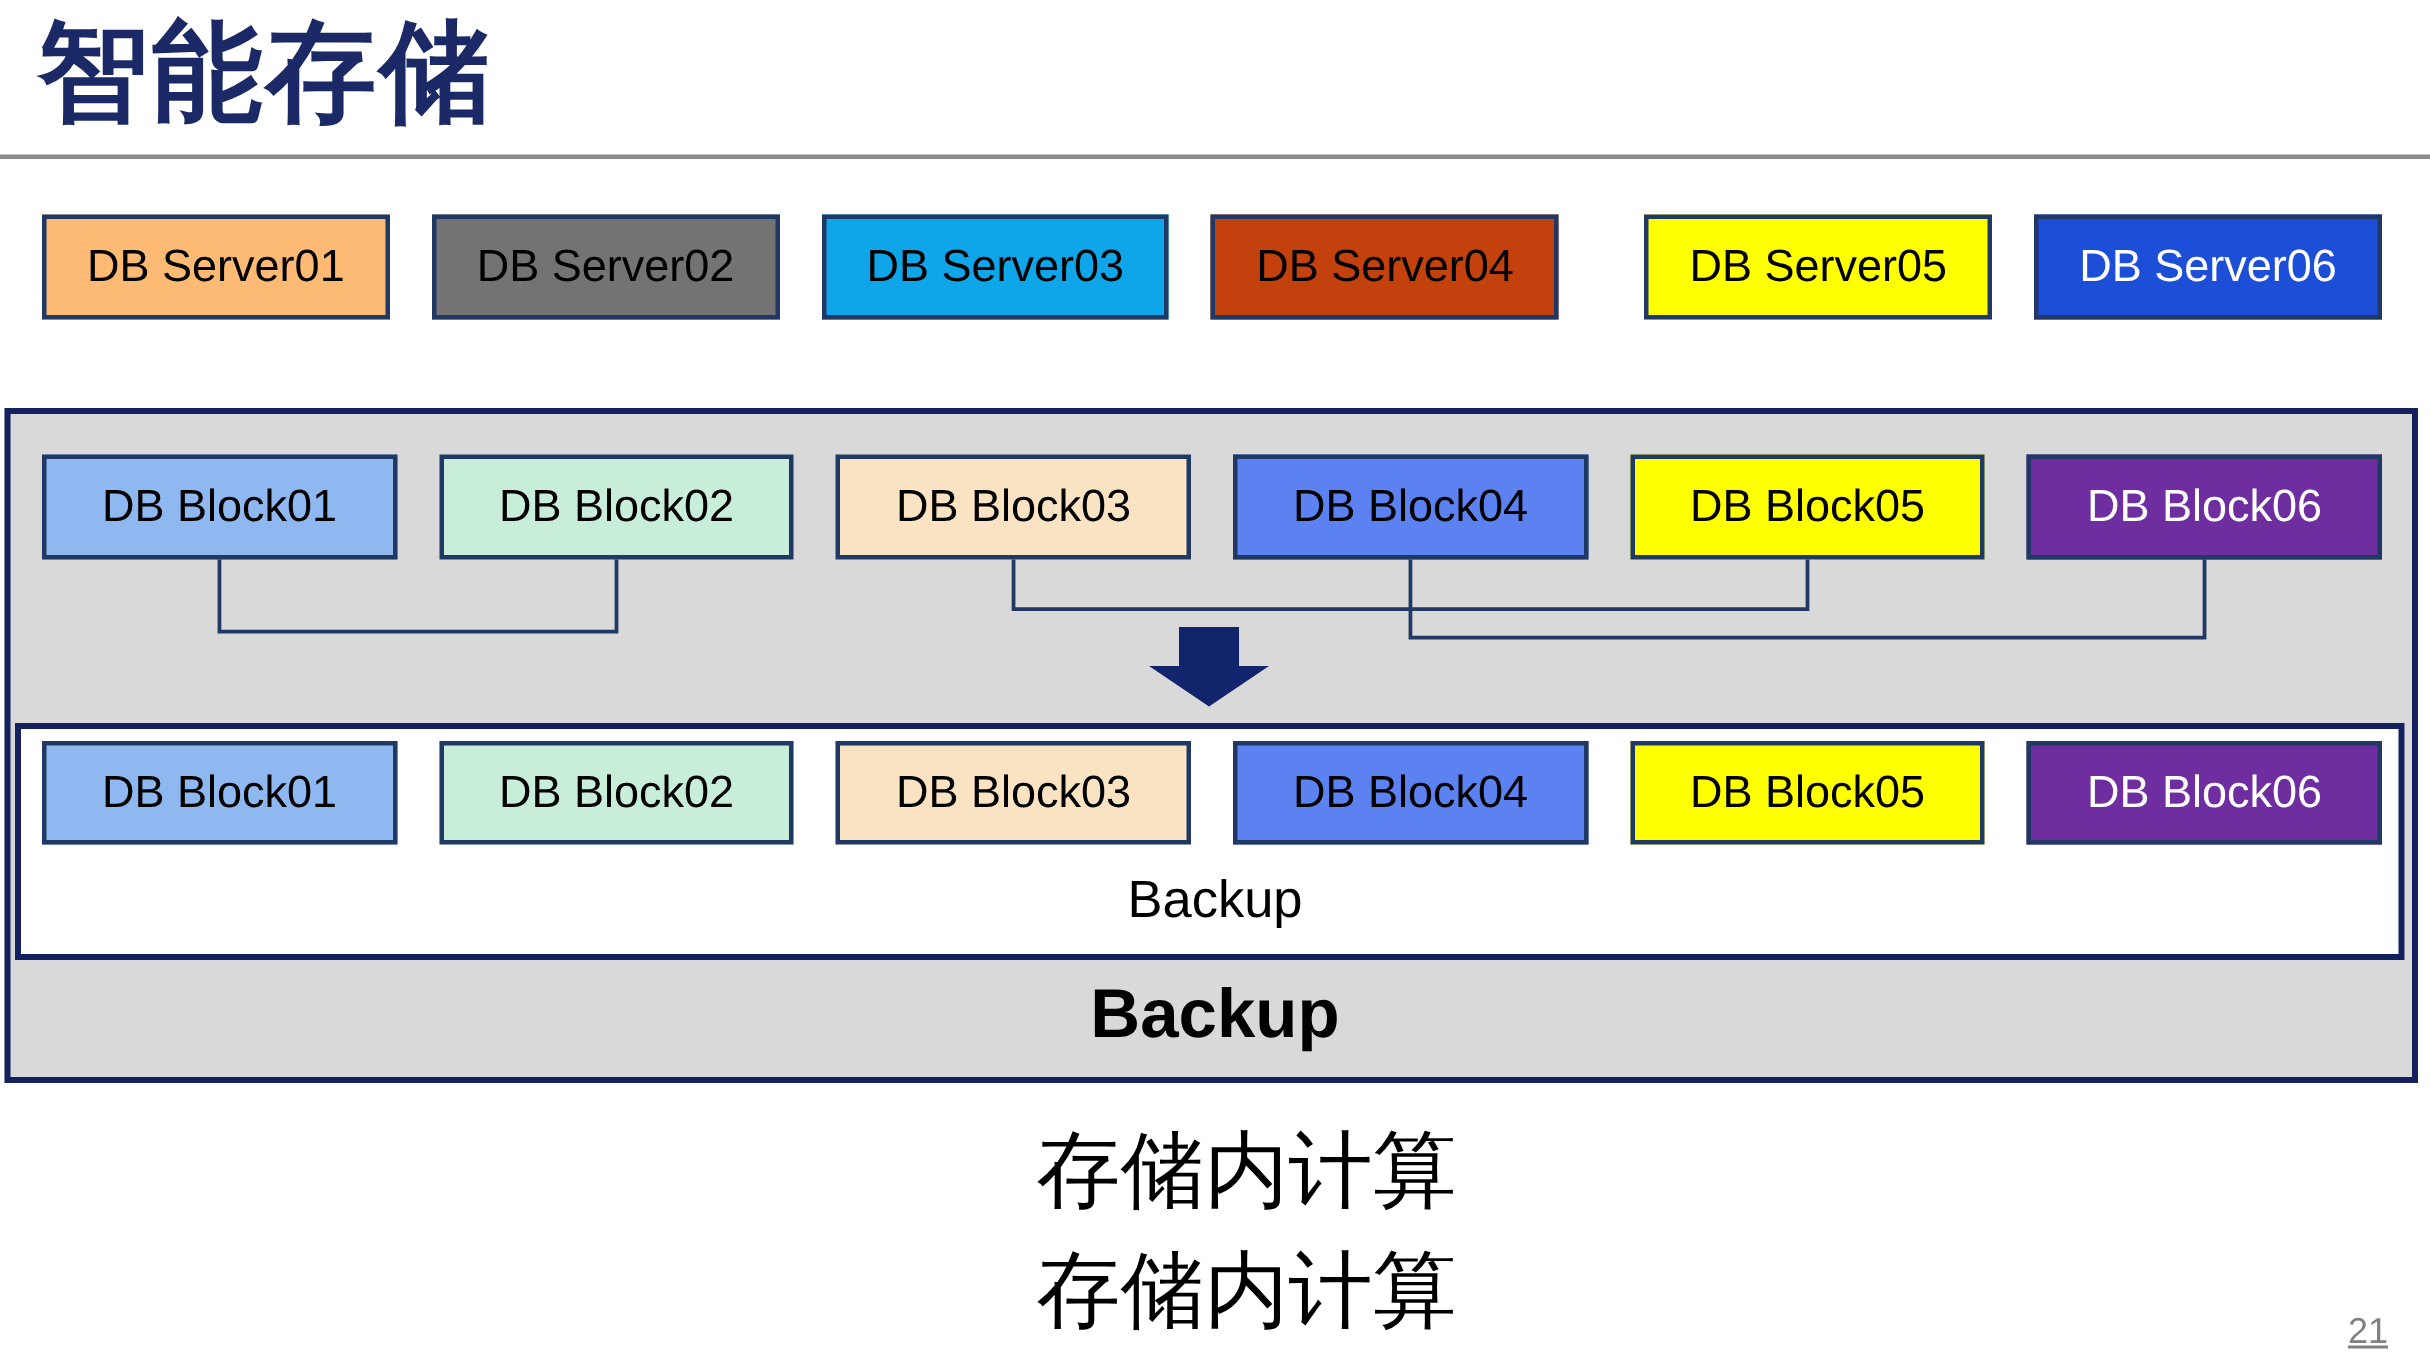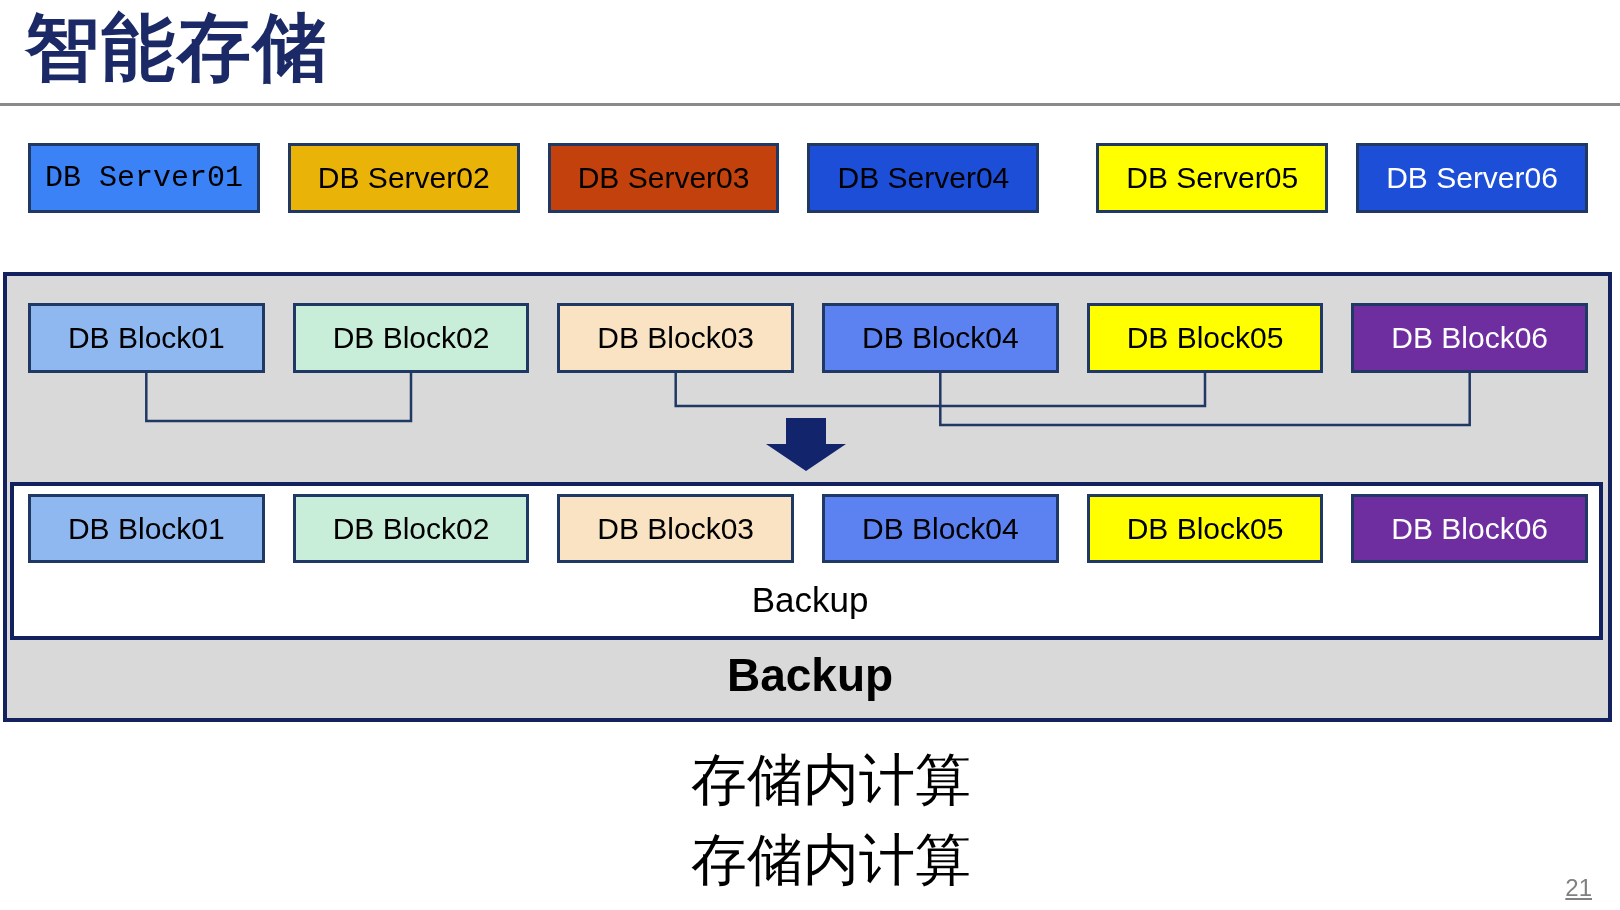--- a/index.html
+++ b/index.html
@@ -51,24 +51,24 @@
 </head>
 <body>
 
 <div class="slide">
 
   <div class="title" style="color: rgb(27, 42, 102);">智能存储</div>
 
   <div class="separator" style="background: rgb(138, 138, 138);"></div>
 
   <div class="row server-row">
-    <div class="box" style="background: #3b82f6; color: rgb(0, 0, 0); border-color: rgb(31, 56, 100); font-family: Liberation Mono, monospace;">DB Server01</div>
-    <div class="box" style="background: #eab308; color: rgb(0, 0, 0); border-color: rgb(31, 56, 100);">DB Server02</div>
-    <div class="box" style="background: #c2410c; color: rgb(0, 0, 0); border-color: rgb(31, 56, 100);">DB Server03</div>
-    <div class="box" style="background: #1d4ed8; color: rgb(0, 0, 0); border-color: rgb(31, 56, 100);">DB Server04</div>
+    <div class="box" style="background: #fdba74; color: rgb(0, 0, 0); border-color: rgb(31, 56, 100);">DB Server01</div>
+    <div class="box" style="background: #737373; color: rgb(0, 0, 0); border-color: rgb(31, 56, 100);">DB Server02</div>
+    <div class="box" style="background: #0ea5e9; color: rgb(0, 0, 0); border-color: rgb(31, 56, 100);">DB Server03</div>
+    <div class="box" style="background: #c2410c; color: rgb(0, 0, 0); border-color: rgb(31, 56, 100);">DB Server04</div>
     <div class="box" style="background: rgb(255, 255, 0); color: rgb(0, 0, 0); border-color: rgb(31, 56, 100); margin-left: 29px;">DB Server05</div>
     <div class="box" style="background: #1d4ed8; color: rgb(255, 255, 255); border-color: rgb(31, 56, 100);">DB Server06</div>
   </div>
 
   <div class="storage-container" style="background: rgb(217, 217, 217); border-color: rgb(19, 33, 94);"></div>
 
   <div class="row block-row-top">
     <div class="box" style="background: rgb(143, 184, 240); color: rgb(0, 0, 0); border-color: rgb(31, 56, 100);">DB Block01</div>
     <div class="box" style="background: rgb(200, 238, 218); color: rgb(0, 0, 0); border-color: rgb(31, 56, 100);">DB Block02</div>
     <div class="box" style="background: rgb(250, 227, 195); color: rgb(0, 0, 0); border-color: rgb(31, 56, 100);">DB Block03</div>

